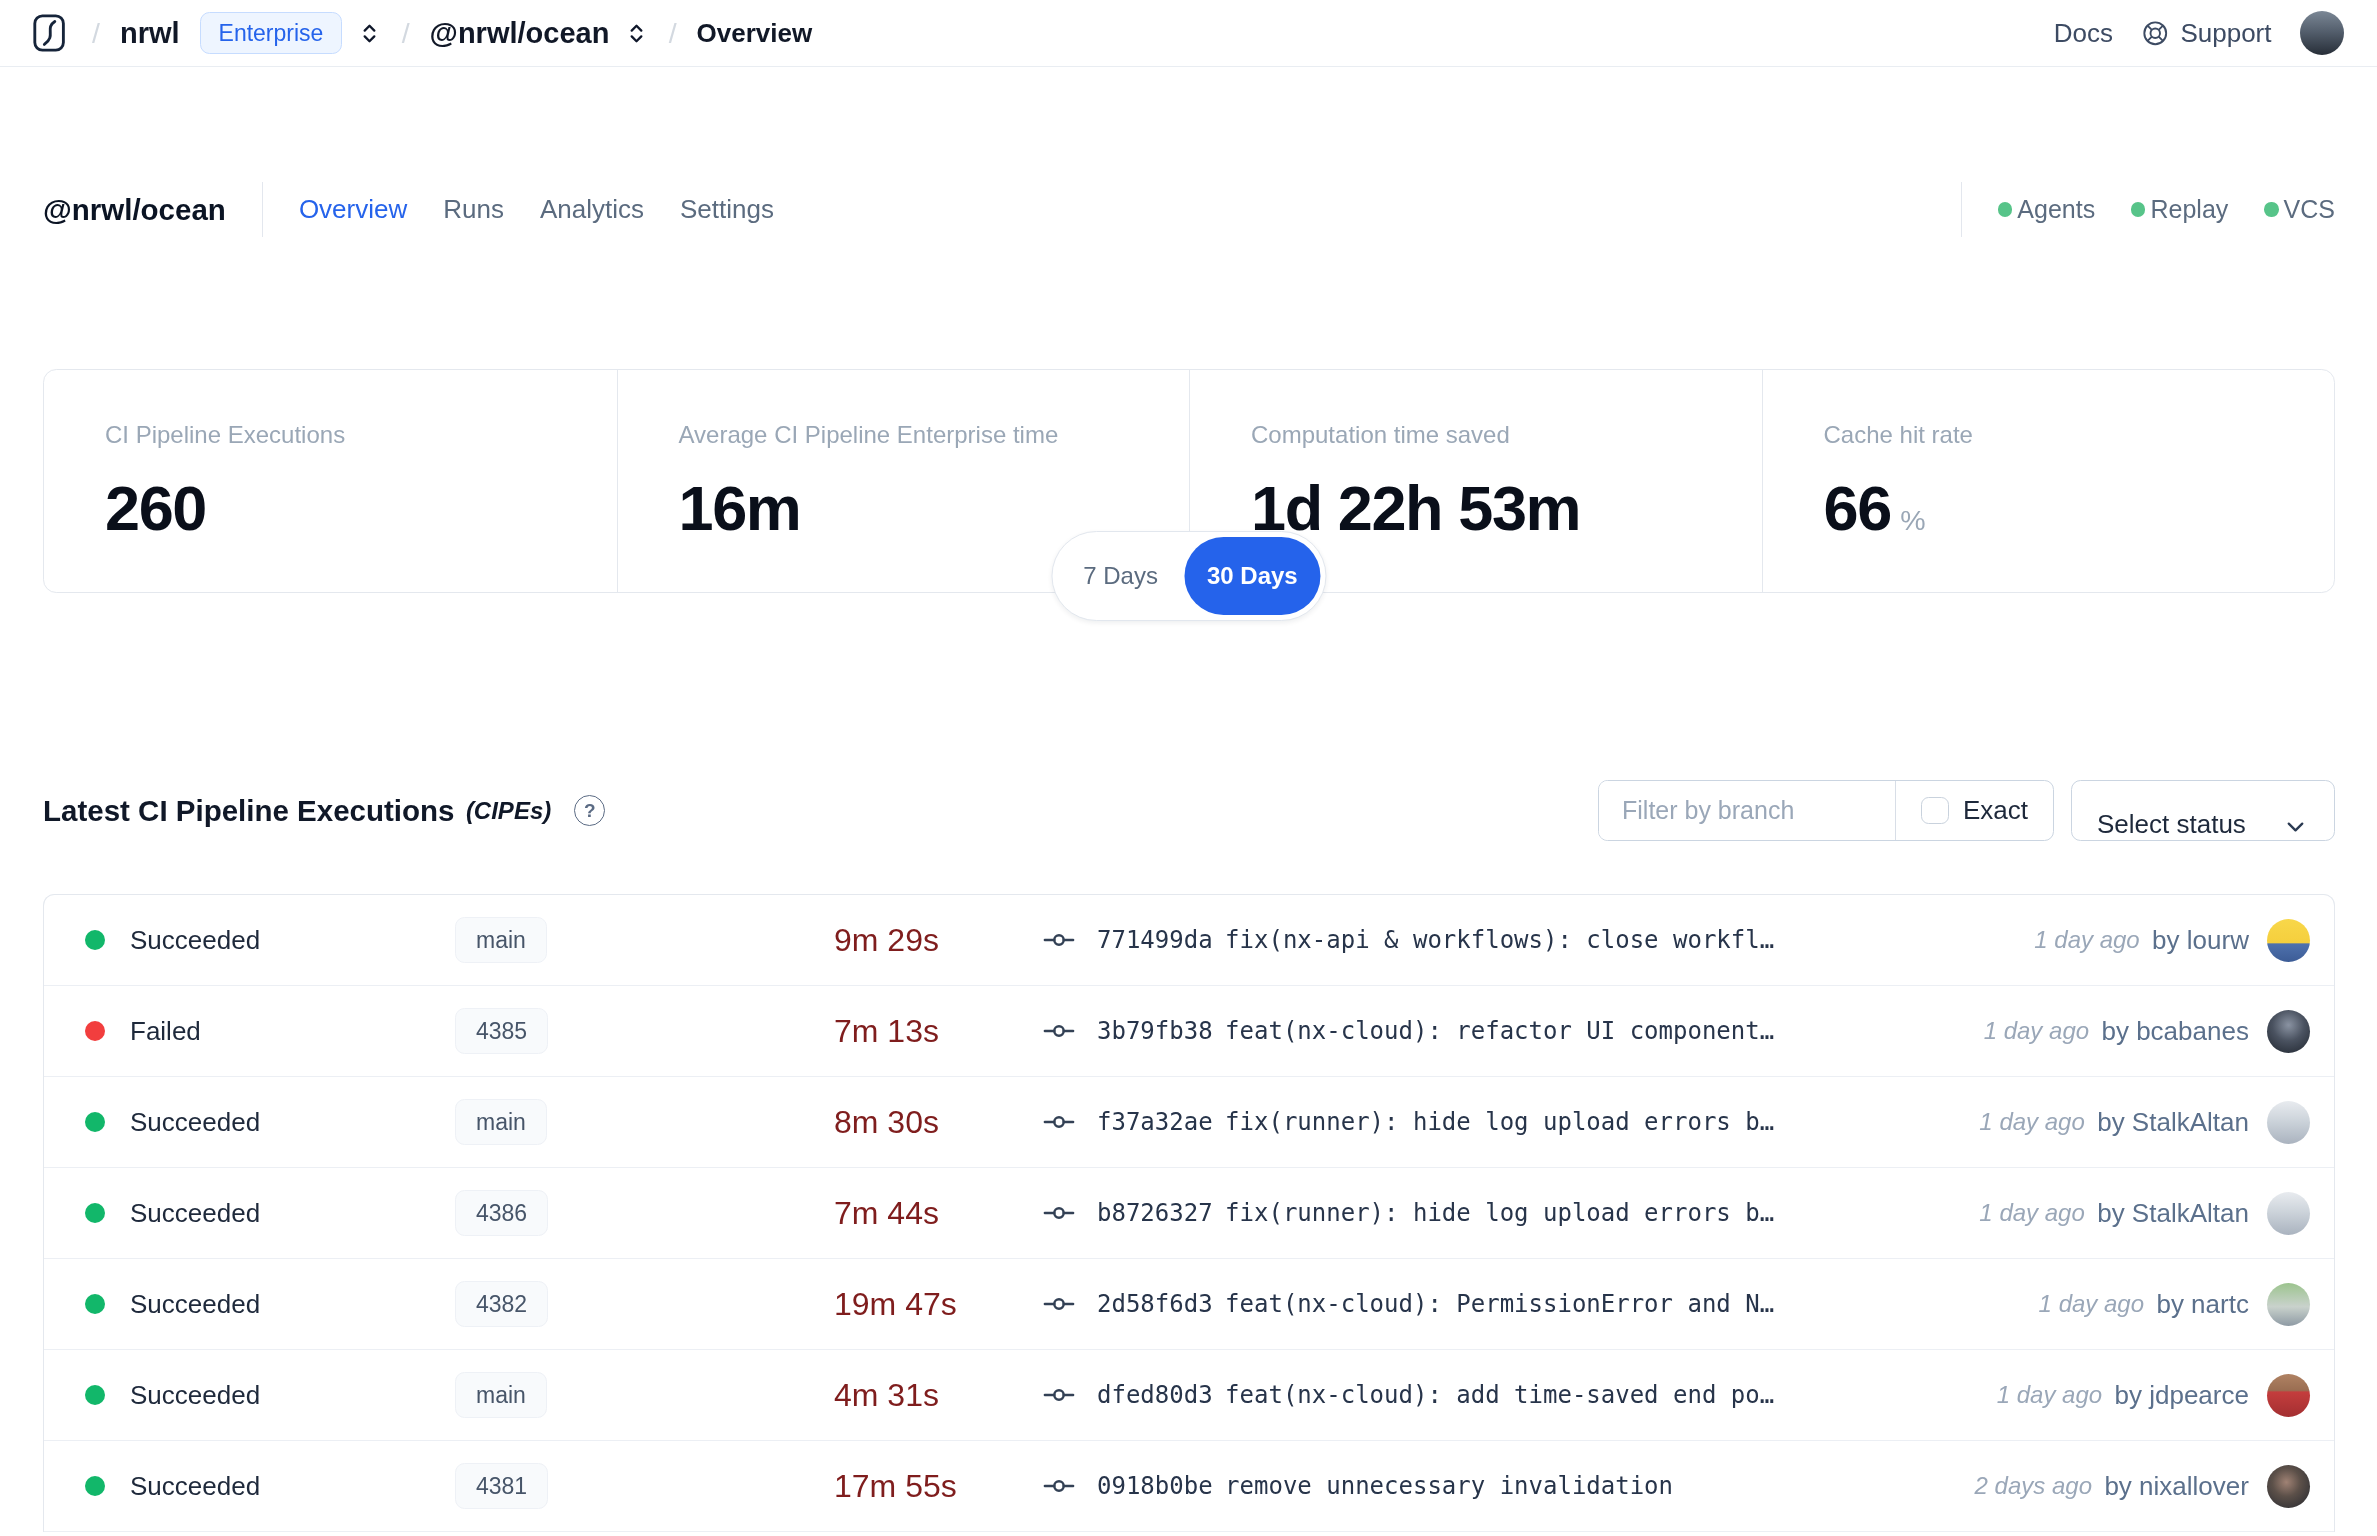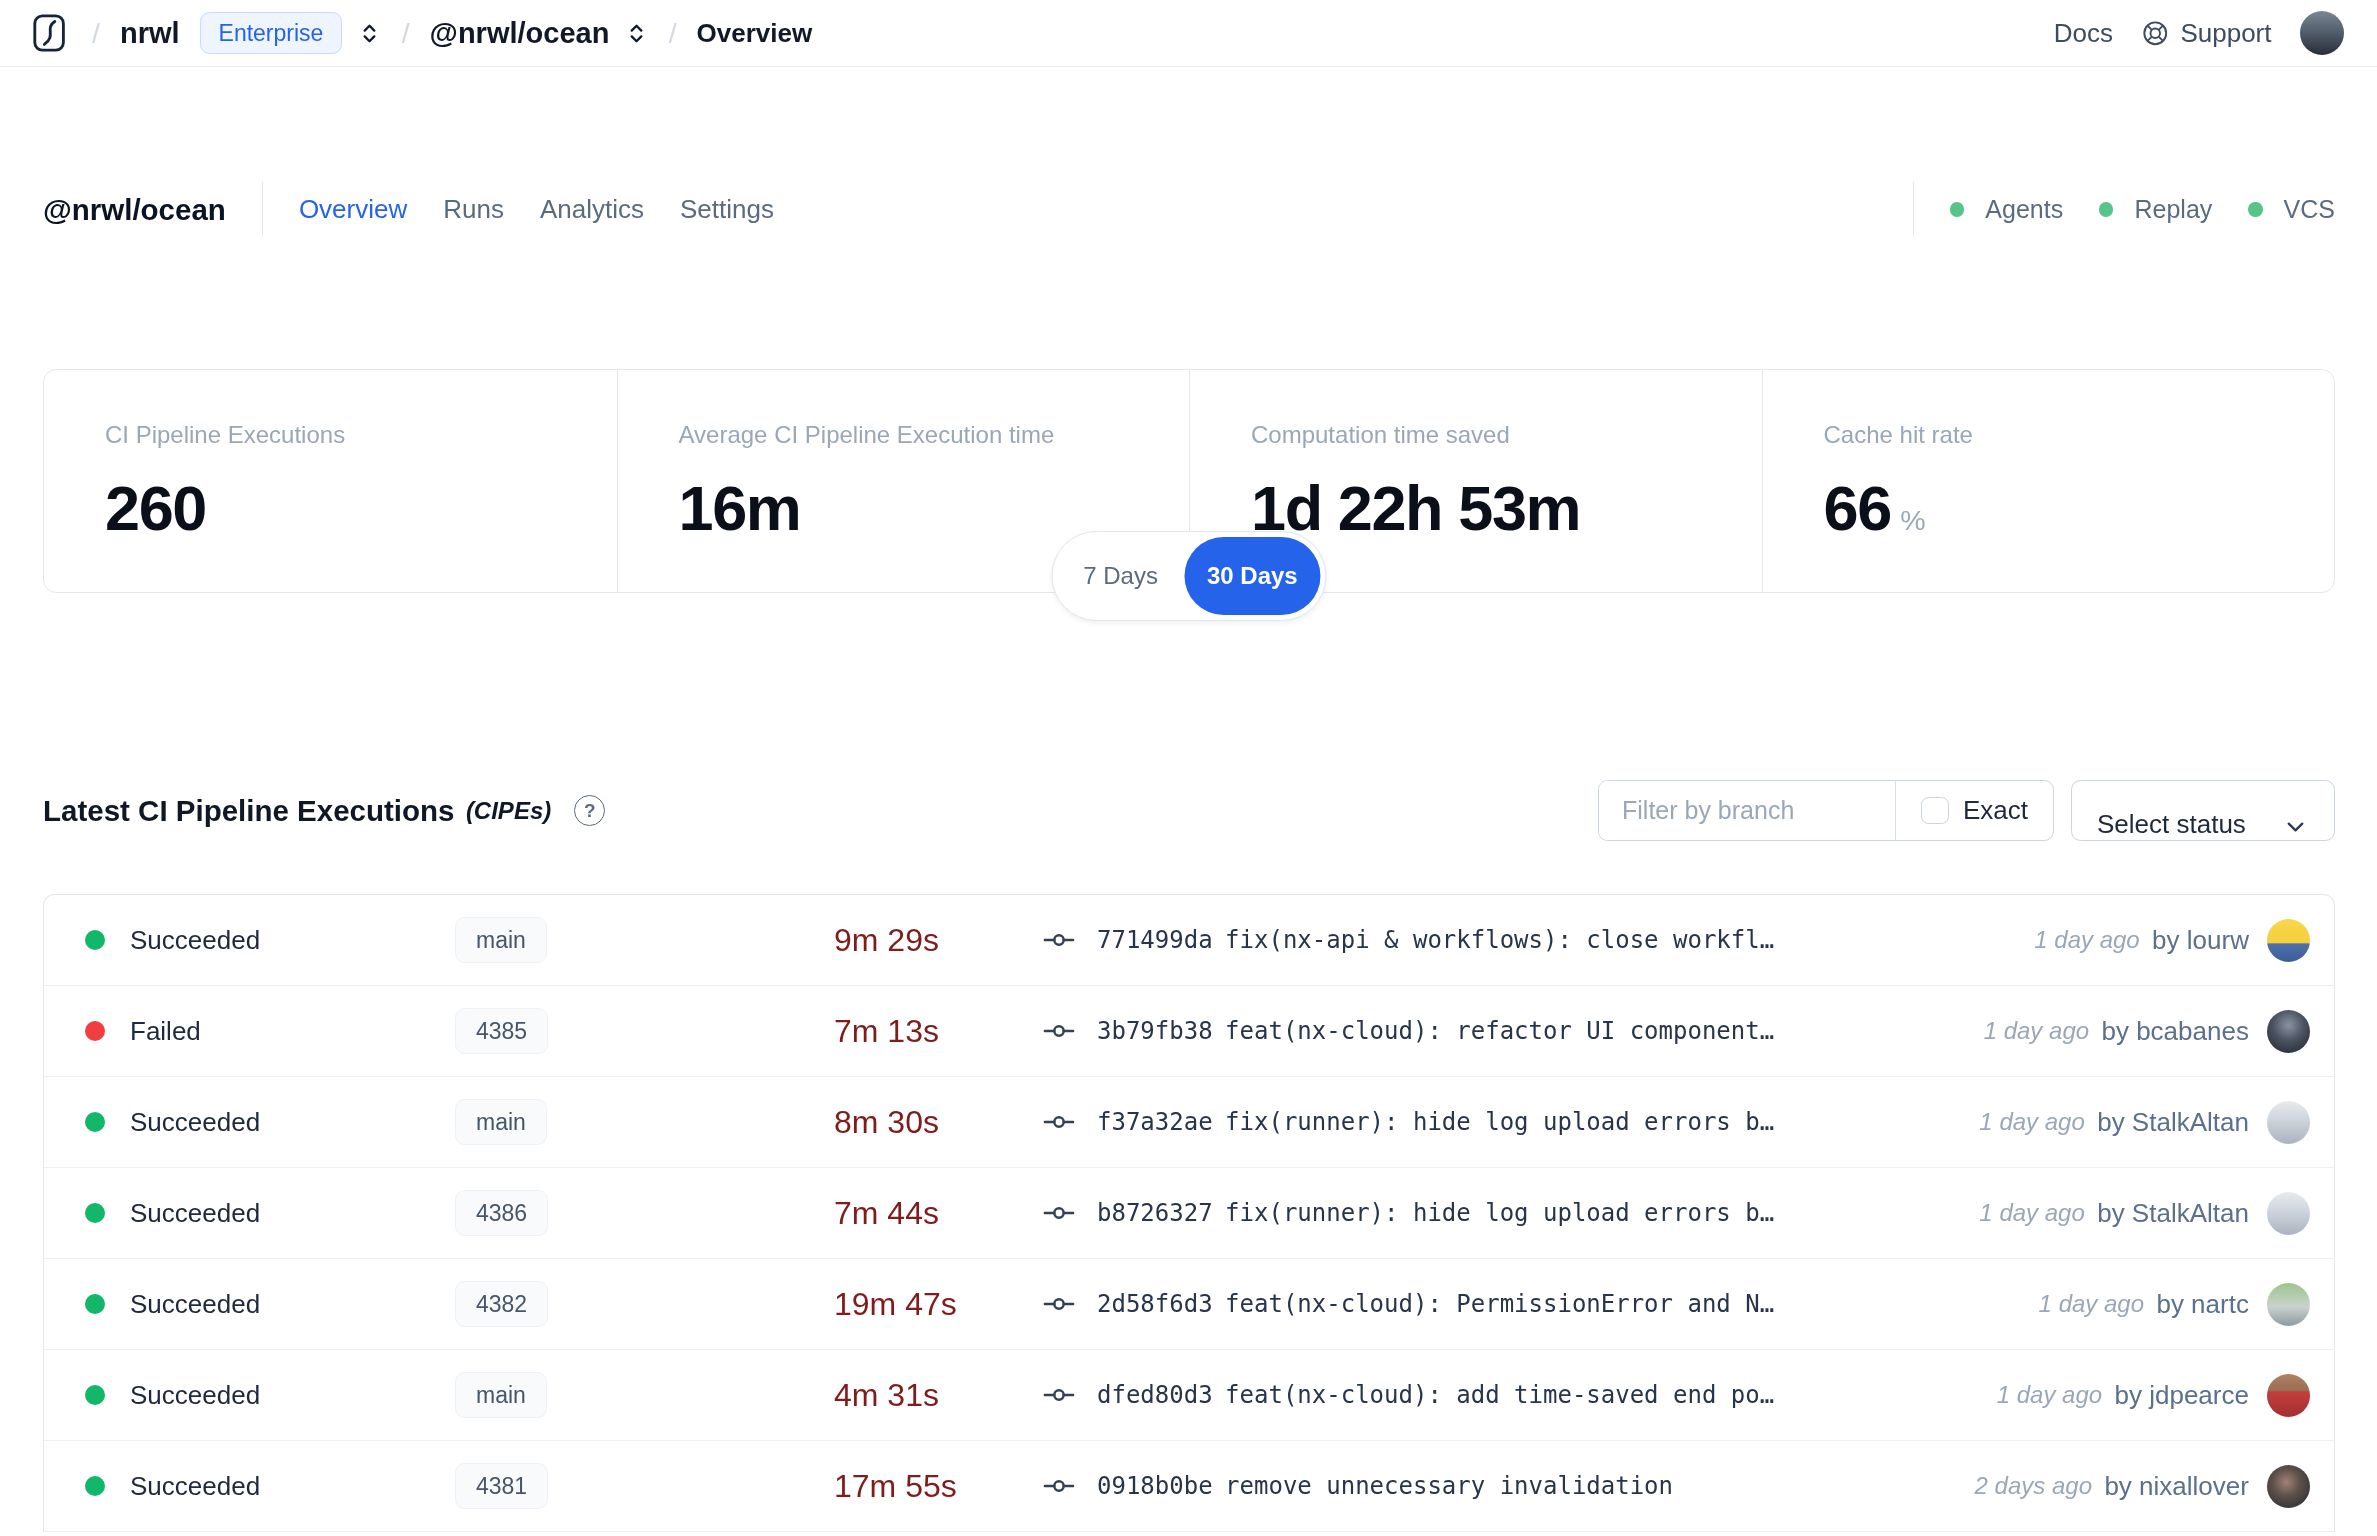--- a/index.html
+++ b/index.html
@@ -33,21 +33,21 @@
 
   
   .ws-header{display:flex;align-items:center;margin:112px 43px 0 43px;height:61px;}
   .ws-title{font-size:29.5px;font-weight:700;color:#0b1424;}
   .vdiv{width:1px;height:55px;background:#e3e7ee;margin:0 36px;}
   .tabs{display:flex;align-items:center;gap:36px;}
   .tab{font-size:26px;color:var(--text-slate);cursor:pointer;}
   .tab.active{color:var(--accent);font-weight:500;}
   .ws-spacer{flex:1;}
   .features{display:flex;align-items:center;gap:36px;}
-  .feature{display:flex;align-items:center;gap:21px;font-size:25px;color:var(--text-slate);}
+  .feature{display:flex;align-items:center;gap:5px;font-size:25px;color:var(--text-slate);}
   .fdot{width:14.3px;height:14.3px;border-radius:50%;background:var(--feature-green);}
 
   
   .stats-wrap{position:relative;margin:129px 43px 0 43px;}
   .stats{display:grid;grid-template-columns:1fr 1fr 1fr 1fr;height:224px;
     border:1px solid var(--border);border-radius:13.3px;background:#fff;}
   .stat-cell{padding:51px 38px 0 61px;}
   .stat-cell + .stat-cell{border-left:1px solid var(--border);}
   .stat-label{font-size:24px;color:#9aa7b6;margin-bottom:23px;}
   .stat-value{font-size:63px;font-weight:800;letter-spacing:-1.4px;color:#0a0f1a;}
@@ -169,21 +169,21 @@
   </div>
 </div>
 
 <div class="stats-wrap">
   <div class="stats">
     <div class="stat-cell">
       <div class="stat-label">CI Pipeline Executions</div>
       <div class="stat-value"><span>260</span><span class="stat-suffix"></span></div>
     </div>
     <div class="stat-cell">
-      <div class="stat-label">Average CI Pipeline Execution time</div>
+      <div class="stat-label">Average CI Pipeline Enterprise time</div>
       <div class="stat-value"><span>16m</span><span class="stat-suffix"></span></div>
     </div>
     <div class="stat-cell">
       <div class="stat-label">Computation time saved</div>
       <div class="stat-value"><span>1d 22h 53m</span><span class="stat-suffix"></span></div>
     </div>
     <div class="stat-cell">
       <div class="stat-label">Cache hit rate</div>
       <div class="stat-value"><span>66</span><span class="stat-suffix">%</span></div>
     </div>

